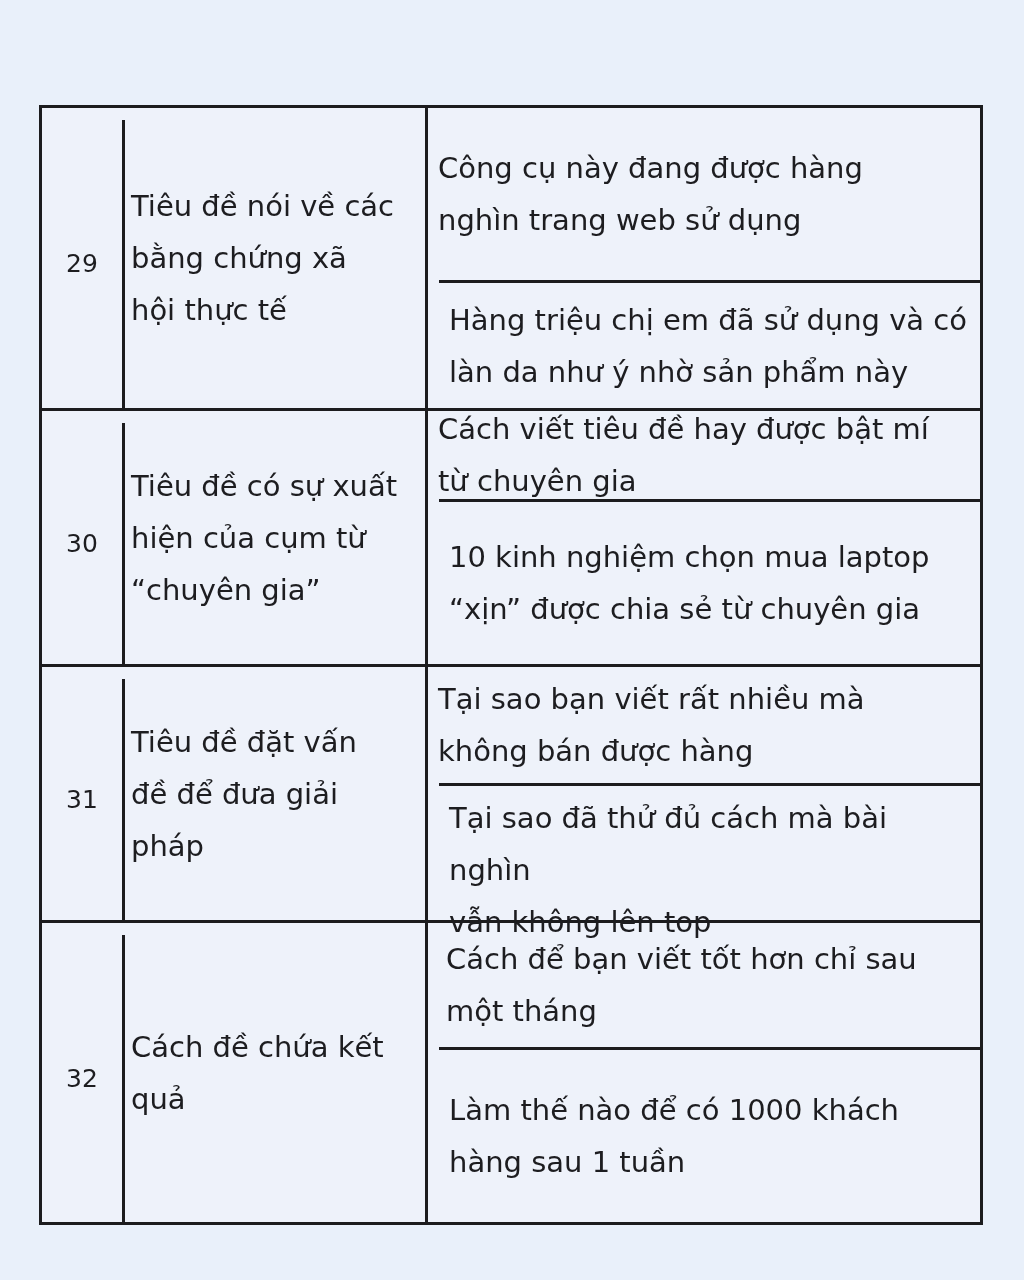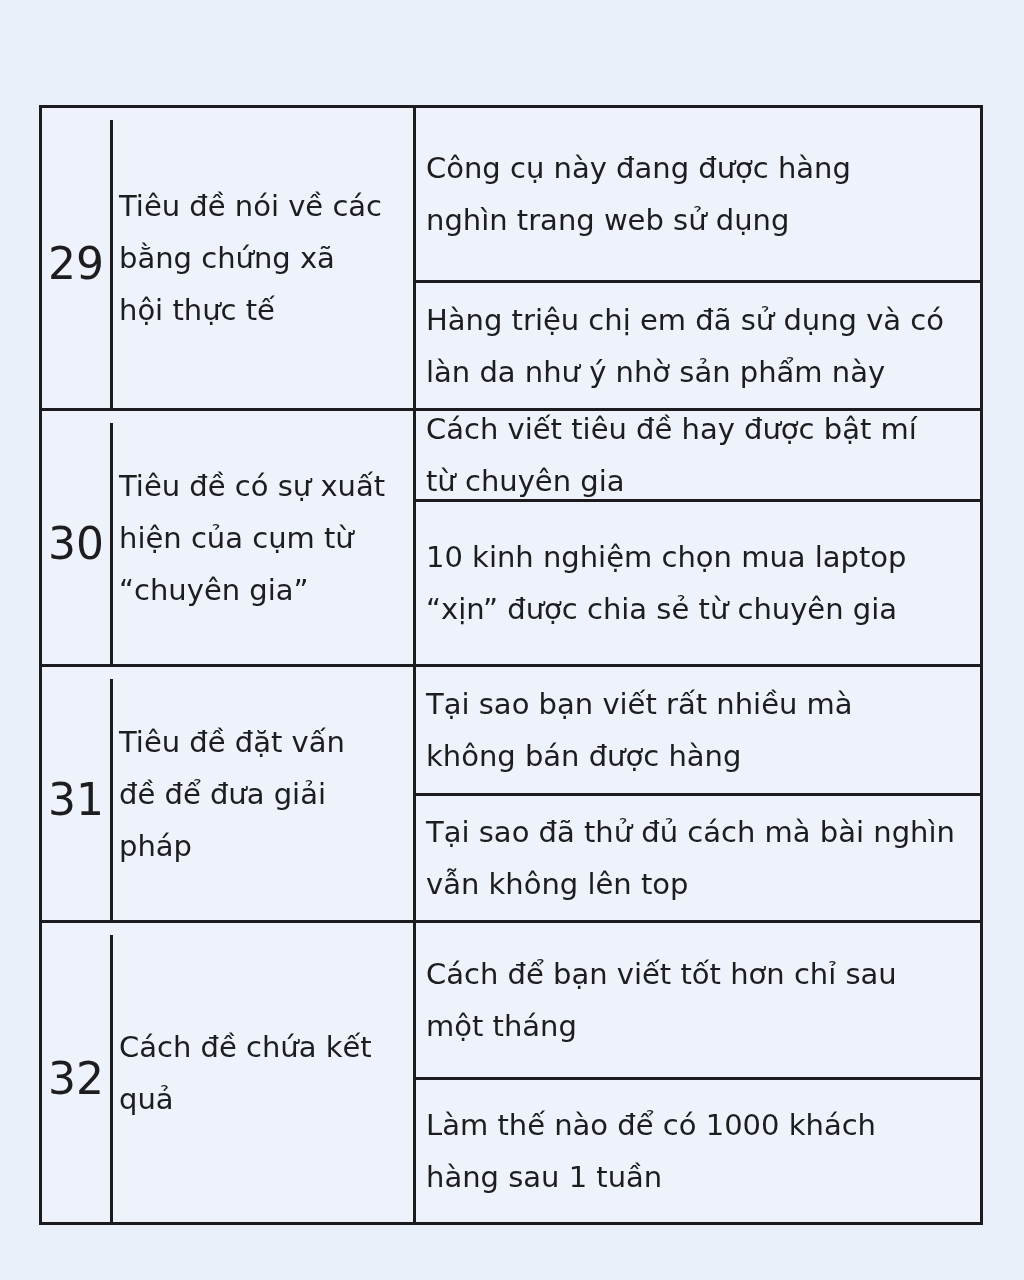--- a/index.html
+++ b/index.html
@@ -42,24 +42,24 @@
 
   .cell {
     display: flex;
     align-items: center;
     white-space: pre-line;
     font-size: 29px;
     line-height: 52px;
   }
 
   .cell-num {
-    width: 71px;
+    width: 83px;
     border-right: 3px solid #1c1c1e;
     justify-content: center;
-    font-size: 44px;
+    font-size: 25px;
     white-space: nowrap;
     margin-top: 12px;
   }
 
   .cell-cat {
     width: 303px;
     border-right: 3px solid #1c1c1e;
     padding: 6px 8px 6px 6px;
   }
 
@@ -69,26 +69,27 @@
     flex-direction: column;
   }
 
   .cell-ex {
     padding: 6px 6px 6px 10px;
   }
 
   .cell-ex.second {
     border-top: 3px solid #1c1c1e;
     flex: 1;
+    margin-left: 11px;
   }
 
   .row-29 .cell-ex.first { height: 172px; }
   .row-30 .cell-ex.first { height: 88px; }
   .row-31 .cell-ex.first { height: 126px; }
-  .row-32 .cell-ex.first { height: 154px; }
+  .row-32 .cell-ex.first { height: 124px; margin-left: 8px; }
 </style>
 </head>
 <body>
 
 <div class="page">
   <div class="table">
 
     <div class="row row-29">
       <div class="cell cell-num">29</div>
       <div class="cell cell-cat">Tiêu đề nói về các

